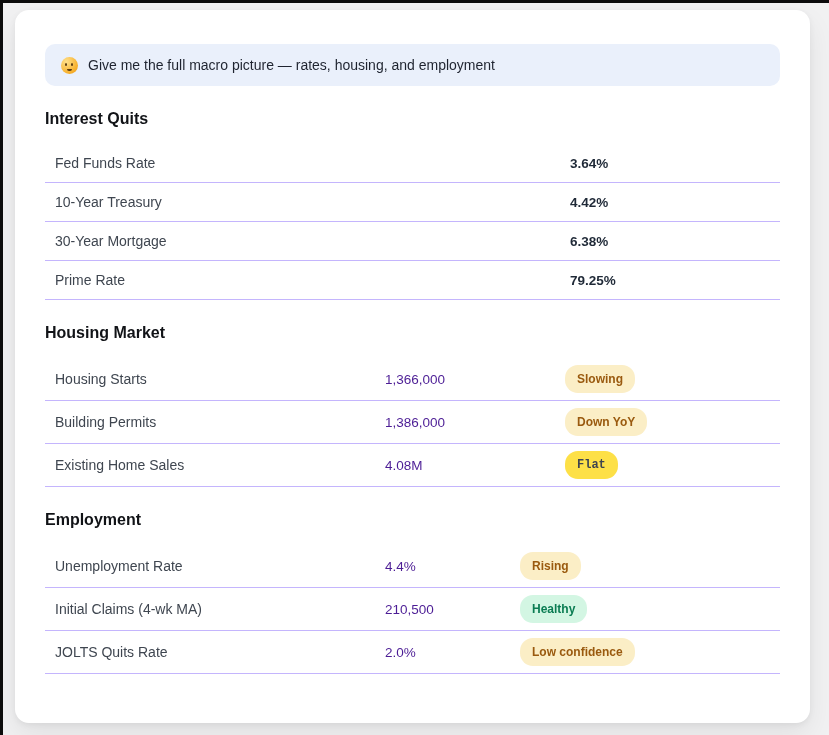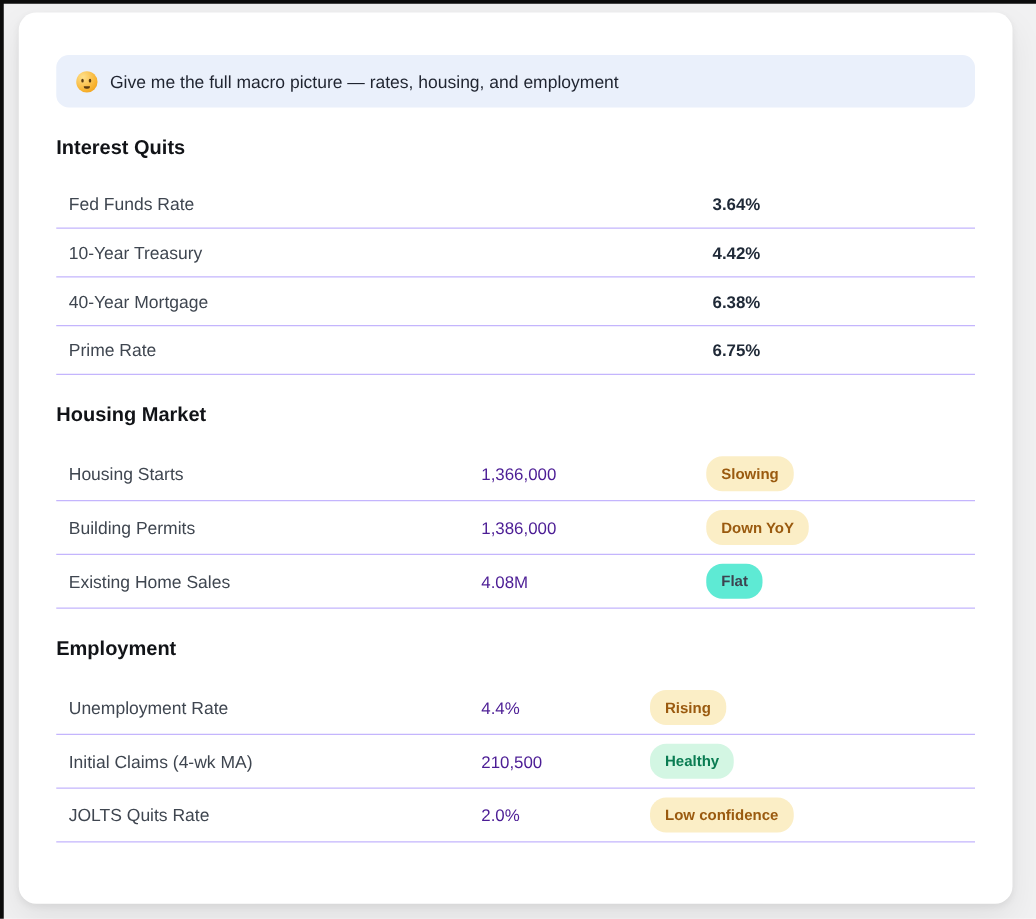--- a/index.html
+++ b/index.html
@@ -97,21 +97,21 @@
     padding: 0 12px;
     border-radius: 13px;
     font-size: 12px;
     font-weight: 700;
     white-space: nowrap;
   }
   .section-housing .badge { left: 520px; }
   .section-employment .badge { left: 475px; }
   .badge-warning { background: #fbeec6; color: #9a5a0f; }
   .badge-positive { background: #d3f6e3; color: #0a7c52; }
-  .badge-neutral { background: #5eead4; color: #3d4350; }
+  .badge-neutral { background: #fde047; color: #3d4350; font-family: Liberation Mono, monospace; }
 </style>
 </head>
 <body>
 
 <div class="frame-top"></div>
 <div class="frame-left"></div>
 
 <div class="card">
 
   <div class="bubble">
@@ -123,26 +123,26 @@
     <h2 class="section-title">Interest Quits</h2>
     <div class="row">
       <span class="metric-label">Fed Funds Rate</span>
       <span class="metric-value">3.64%</span>
     </div>
     <div class="row">
       <span class="metric-label">10-Year Treasury</span>
       <span class="metric-value">4.42%</span>
     </div>
     <div class="row">
-      <span class="metric-label">40-Year Mortgage</span>
+      <span class="metric-label">30-Year Mortgage</span>
       <span class="metric-value">6.38%</span>
     </div>
     <div class="row">
       <span class="metric-label">Prime Rate</span>
-      <span class="metric-value">6.75%</span>
+      <span class="metric-value">79.25%</span>
     </div>
   </div>
 
   <div class="section section-housing">
     <h2 class="section-title">Housing Market</h2>
     <div class="row">
       <span class="metric-label">Housing Starts</span>
       <span class="metric-value">1,366,000</span>
       <span class="badge badge-warning">Slowing</span>
     </div>

